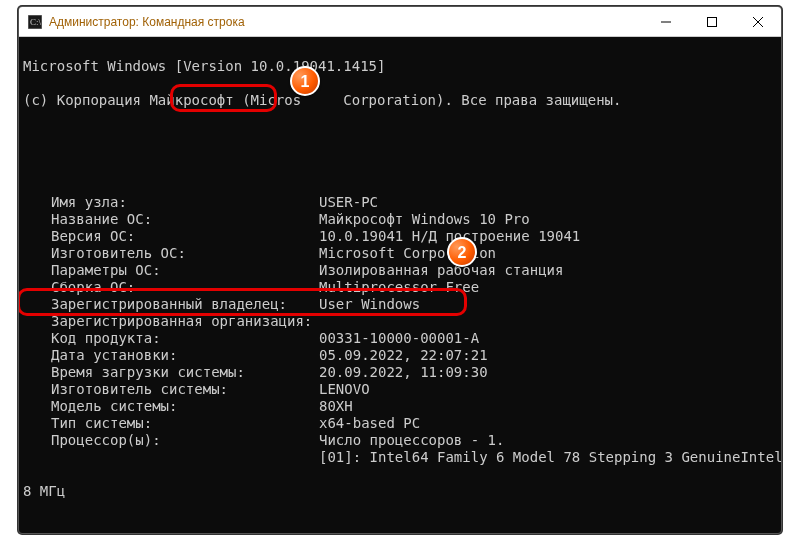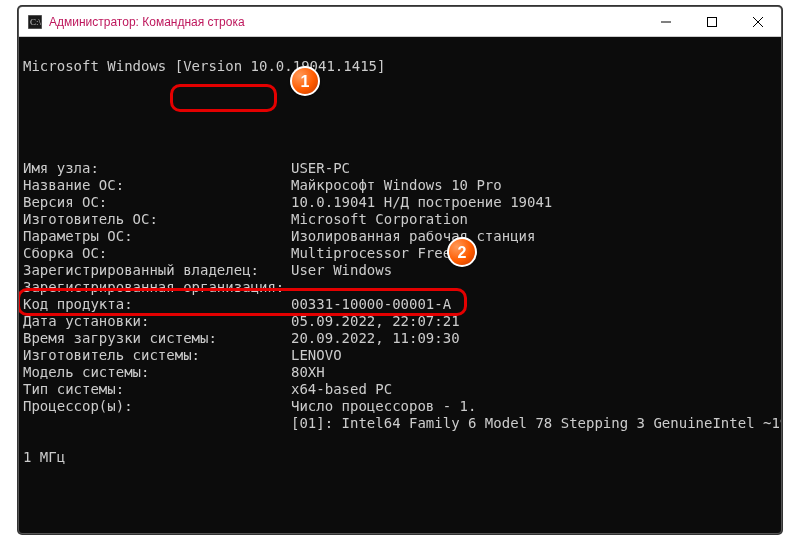--- a/index.html
+++ b/index.html
@@ -33,21 +33,21 @@
   .titlebar .icon {
     width: 16px;
     height: 16px;
     margin: 0 6px 0 8px;
     display: flex;
     align-items: center;
     justify-content: center;
   }
   .titlebar .title {
     font-size: 12px;
-    color: #be185d;
+    color: #a16207;
     flex: 1;
     white-space: nowrap;
     overflow: hidden;
   }
   .win-btn {
     width: 46px;
     height: 30px;
     display: flex;
     align-items: center;
     justify-content: center;
@@ -85,21 +85,21 @@
     color: #fff;
     font-family: "Segoe UI", Tahoma, sans-serif;
     font-size: 16px;
     font-weight: bold;
     display: flex;
     align-items: center;
     justify-content: center;
     box-shadow: 0 1px 2px rgba(0,0,0,.5);
     pointer-events: none;
   }
-  .pad { display: inline-block; min-width: 268px; }
+  .pad { display: inline-block; min-width: 268px; margin-left: 28px; }
 </style>
 </head>
 <body>
 
 <div class="window">
 
   <div class="titlebar">
     <span class="icon">
       <svg width="14" height="14" viewBox="0 0 14 14">
         <rect x="0" y="0" width="14" height="14" fill="#1a1a1a" stroke="#888" stroke-width="1"></rect>
@@ -120,24 +120,25 @@
     <div class="win-btn">
       <svg width="10" height="10">
         <line x1="0" y1="0" x2="10" y2="10" stroke="#000" stroke-width="1"></line>
         <line x1="10" y1="0" x2="0" y2="10" stroke="#000" stroke-width="1"></line>
       </svg>
     </div>
   </div>
 
   <div class="console">
 <div class="row">Microsoft Windows [Version 10.0.19041.1415]</div>
+<div class="row">(c) Корпорация Майкрософт (Micros     Corporation). Все права защищены.</div>
 <div class="row"> </div>
 <div class="row"> </div>
 <div id="info-rows"><div class="row"><span class="pad">Имя узла:</span><span>USER-PC</span></div><div class="row"><span class="pad">Название ОС:</span><span>Майкрософт Windows 10 Pro</span></div><div class="row"><span class="pad">Версия ОС:</span><span>10.0.19041 Н/Д построение 19041</span></div><div class="row"><span class="pad">Изготовитель ОС:</span><span>Microsoft Corporation</span></div><div class="row"><span class="pad">Параметры ОС:</span><span>Изолированная рабочая станция</span></div><div class="row"><span class="pad">Сборка ОС:</span><span>Multiprocessor Free</span></div><div class="row"><span class="pad">Зарегистрированный владелец:</span><span>User Windows</span></div><div class="row"><span class="pad">Зарегистрированная организация:</span><span></span></div><div class="row"><span class="pad">Код продукта:</span><span>00331-10000-00001-A</span></div><div class="row"><span class="pad">Дата установки:</span><span>05.09.2022, 22:07:21</span></div><div class="row"><span class="pad">Время загрузки системы:</span><span>20.09.2022, 11:09:30</span></div><div class="row"><span class="pad">Изготовитель системы:</span><span>LENOVO</span></div><div class="row"><span class="pad">Модель системы:</span><span>80XH</span></div><div class="row"><span class="pad">Тип системы:</span><span>x64-based PC</span></div><div class="row"><span class="pad">Процессор(ы):</span><span>Число процессоров - 1.</span></div><div class="row"><span class="pad"></span><span>[01]: Intel64 Family 6 Model 78 Stepping 3 GenuineIntel ~199</span></div></div>
-<div class="row">1 МГц</div>
+<div class="row">8 МГц</div>
 
 
     
     <div class="hl" style="left:151px; top:47px; width:107px; height:28px;"></div>
     <div class="badge" style="left:271px; top:29px;"><span>1</span></div>
 
     
     <div class="hl" style="left:-2px; top:251px; width:450px; height:28px;"></div>
     <div class="badge" style="left:428px; top:200px;"><span>2</span></div>
   </div>

